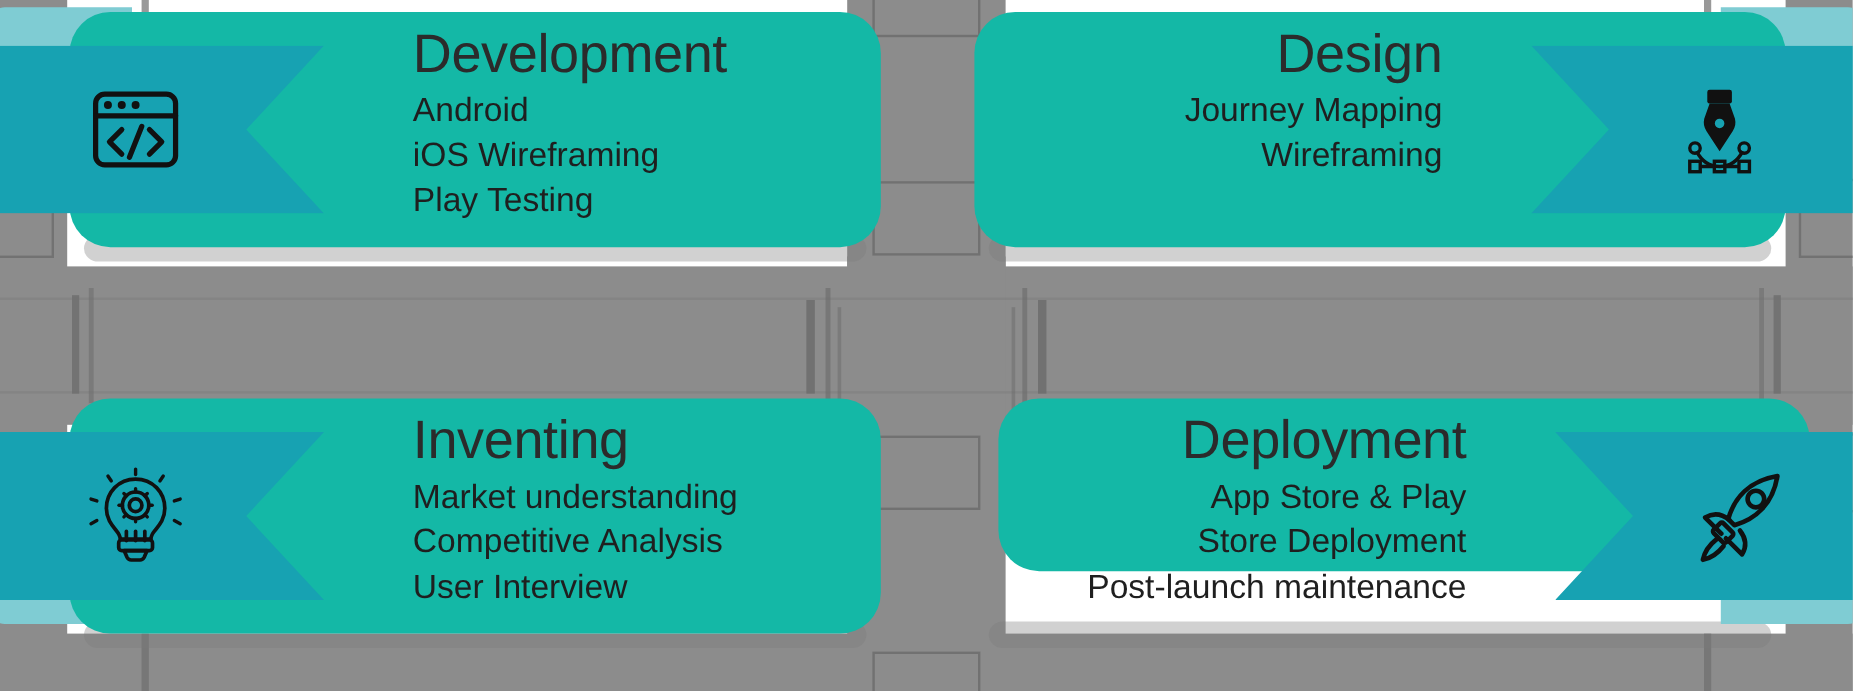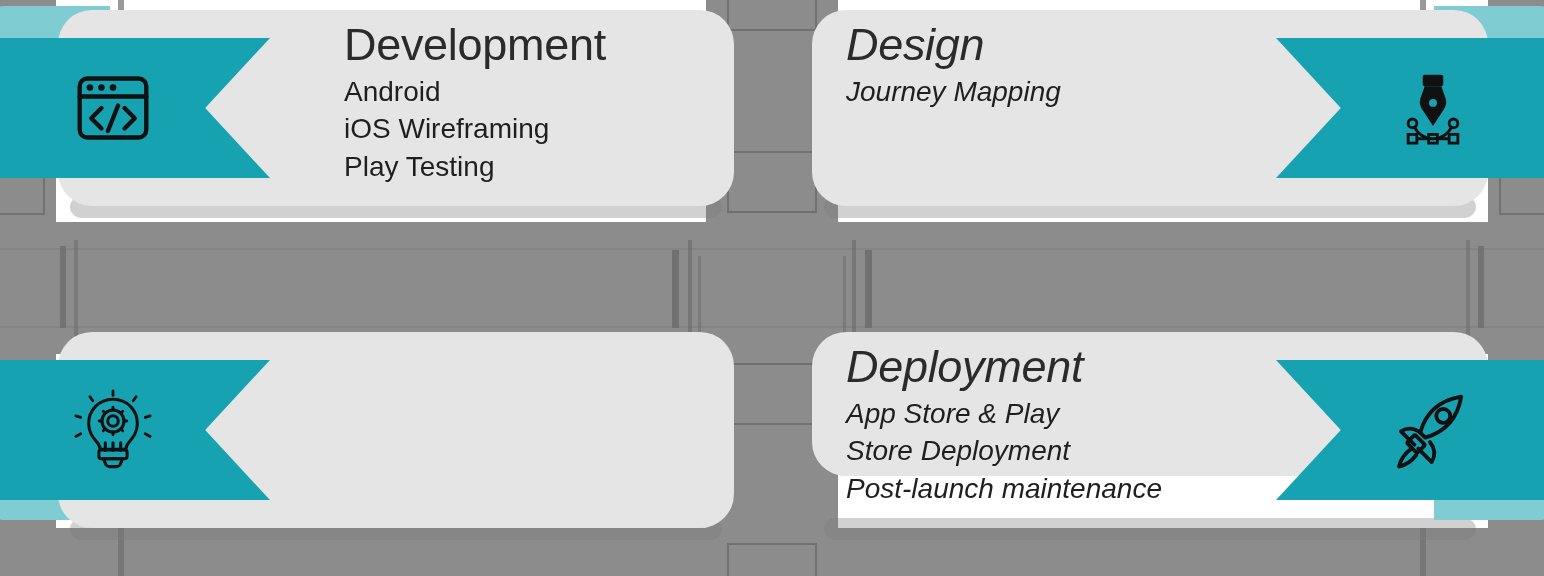--- a/index.html
+++ b/index.html
@@ -30,28 +30,28 @@
     background: #7FCCD3;
   }
   .accent-tl { left: -10px;  top: 6px;    width: 120px; height: 92px;  border-radius: 14px 0 0 14px; }
   .accent-tr { right: -10px; top: 6px;    width: 120px; height: 92px;  border-radius: 0 14px 14px 0; }
   .accent-bl { left: -10px;  bottom: 56px; width: 120px; height: 92px; border-radius: 14px 0 0 14px; }
   .accent-br { right: -10px; bottom: 56px; width: 120px; height: 92px; border-radius: 0 14px 14px 0; }
 
   
   .card {
     position: absolute;
-    background: #e5e5e5;
+    background: #14b8a6;
     border-radius: 34px;
     overflow: visible;
   }
   .card-tl { left: 58px;  top: 10px;  width: 676px; height: 196px; }
   .card-tr { left: 812px; top: 10px;  width: 676px; height: 196px; }
   .card-bl { left: 58px;  top: 332px; width: 676px; height: 196px; }
-  .card-br { left: 812px; top: 332px; width: 676px; height: 144px; }
+  .card-br { left: 832px; top: 332px; width: 676px; height: 144px; }
 
   .card-inner {
     position: relative;
     width: 100%;
     height: 100%;
   }
 
   
   .ribbon {
     position: absolute;
@@ -77,21 +77,21 @@
   }
   .ribbon-left svg  { left: 72px; }
   .ribbon-right svg { right: 72px; }
 
   
   .text-block {
     position: absolute;
     top: 8px;
   }
   .text-left  { left: 286px;  right: 34px;  text-align: left; }
-  .text-right { right: 286px; left: 34px;   text-align: left; font-style: italic; }
+  .text-right { right: 286px; left: 34px;   text-align: right; }
 
   .card-title {
     font-size: 45px;
     font-weight: 400;
     color: #2b2b2b;
     line-height: 1.18;
     letter-spacing: -0.3px;
     margin: 0 0 2px 0;
     white-space: nowrap;
   }
@@ -222,20 +222,21 @@
             <rect x="44.6" y="52.6" width="6.8" height="6.8"></rect>
             <line x1="19.4" y1="56" x2="28.6" y2="56"></line>
             <line x1="35.4" y1="56" x2="44.6" y2="56"></line>
           </g>
         </svg>
       </div>
       <div class="text-block text-right">
         <h2 class="card-title">Design</h2>
         <ul class="card-lines">
           <li>Journey Mapping</li>
+          <li>Wireframing</li>
         </ul>
       </div>
     </div>
   </div>
 
   <div class="card card-bl">
     <div class="card-inner">
       <div class="ribbon ribbon-left">
         <svg viewBox="0 0 64 64" fill="none" stroke="#111111" stroke-width="2.4" stroke-linecap="round" stroke-linejoin="round">
           <path d="M32 8 C 21 8, 13 16.5, 13 27 c0 7 3.6 11 6.4 14.4 c1.8 2.2 2.6 3.6 2.6 5.6 h20 c0-2 .8-3.4 2.6-5.6 C47.4 38 51 34 51 27 51 16.5 43 8 32 8 Z"></path>
@@ -260,20 +261,28 @@
             <line x1="32" y1="1.5" x2="32" y2="5"></line>
             <line x1="14" y1="6" x2="16.2" y2="9.2"></line>
             <line x1="50" y1="6" x2="47.8" y2="9.2"></line>
             <line x1="3" y1="21" x2="6.8" y2="22.2"></line>
             <line x1="61" y1="21" x2="57.2" y2="22.2"></line>
             <line x1="3" y1="37" x2="6.8" y2="35"></line>
             <line x1="61" y1="37" x2="57.2" y2="35"></line>
           </g>
         </svg>
       </div>
+      <div class="text-block text-left">
+        <h2 class="card-title">Inventing</h2>
+        <ul class="card-lines">
+          <li>Market understanding</li>
+          <li>Competitive Analysis</li>
+          <li>User Interview</li>
+        </ul>
+      </div>
     </div>
   </div>
 
   <div class="card card-br">
     <div class="card-inner">
       <div class="ribbon ribbon-right">
         <svg viewBox="0 0 64 64" fill="none" stroke="#111111" stroke-width="3" stroke-linecap="round" stroke-linejoin="round">
           <path d="M26 38 L22 34 C 26 20, 36 9, 54 6 C 51 24, 40 34, 26 38 Z"></path>
           <circle cx="40" cy="21" r="5.4"></circle>
           <path d="M22.6 34.4 C 17 30, 12 30, 7 33 L 17.5 43.5"></path>

